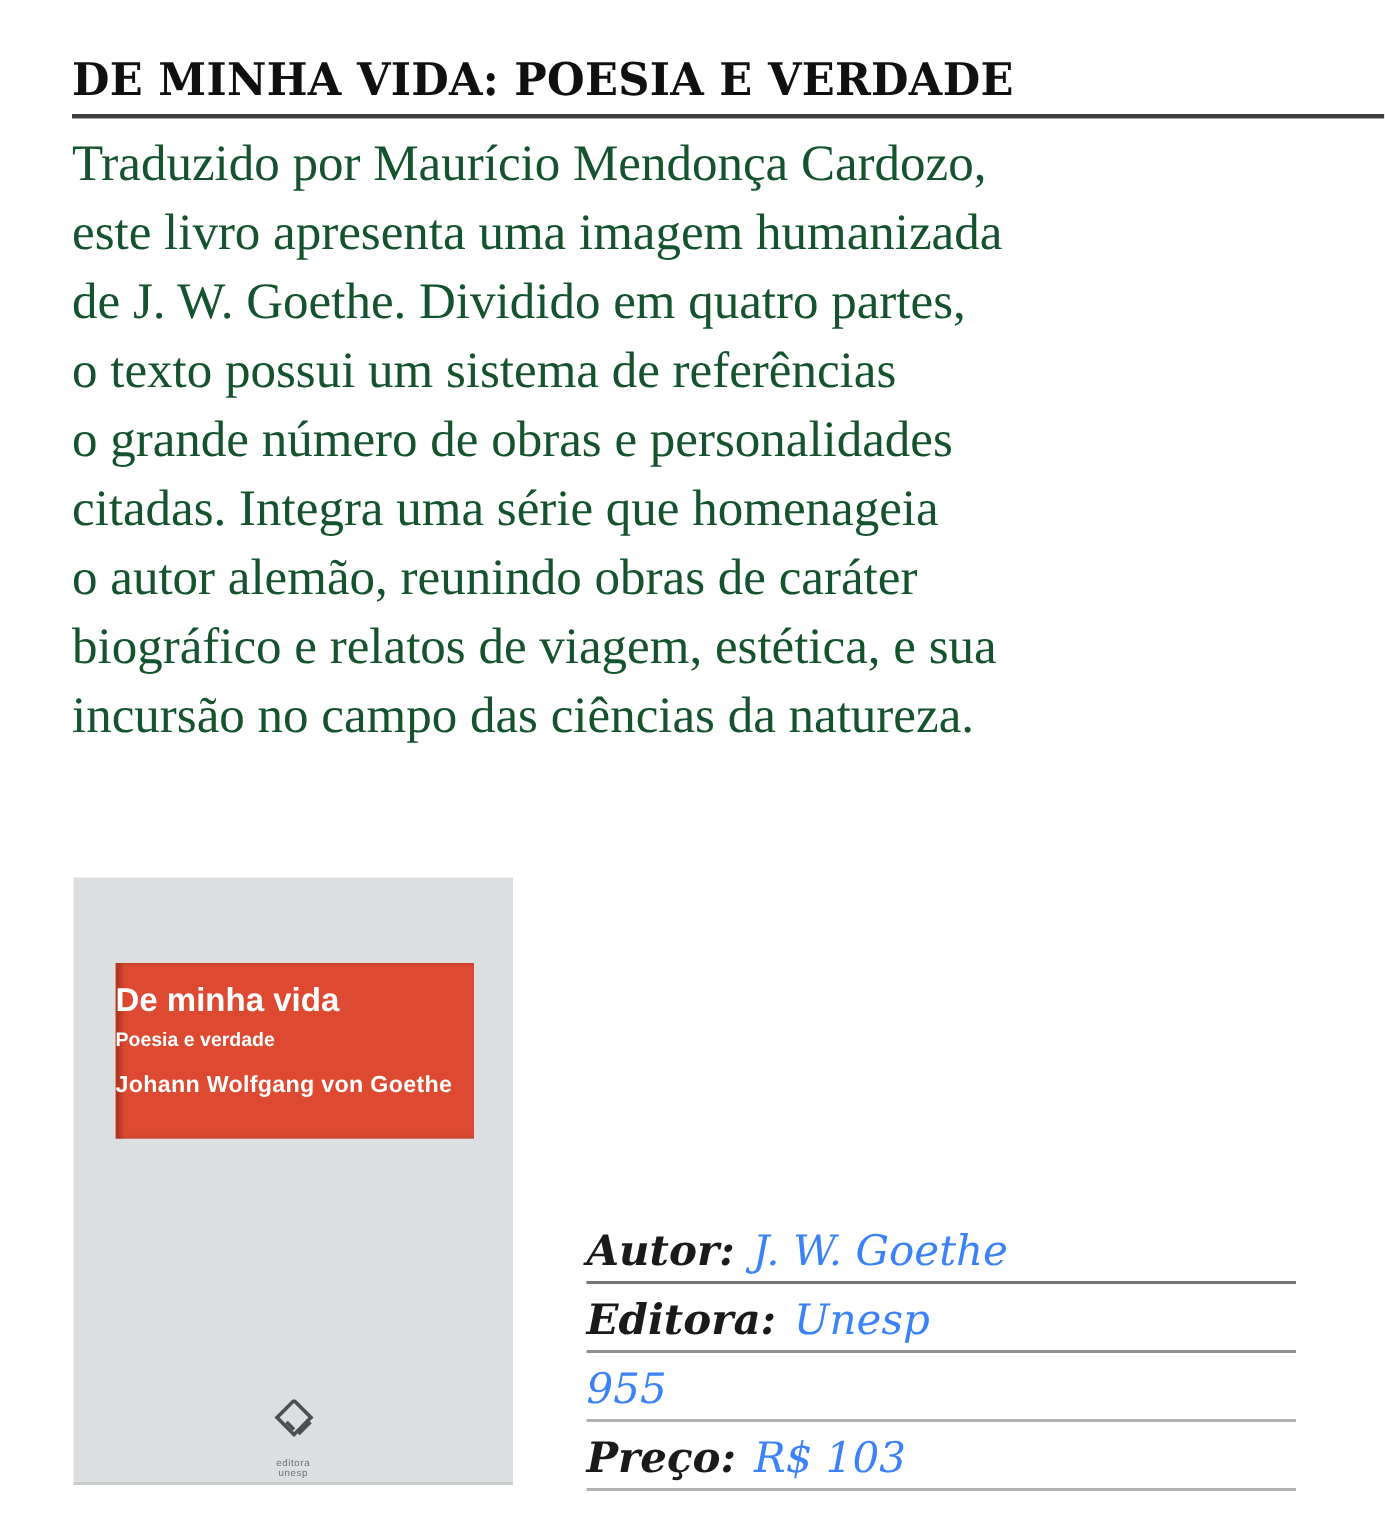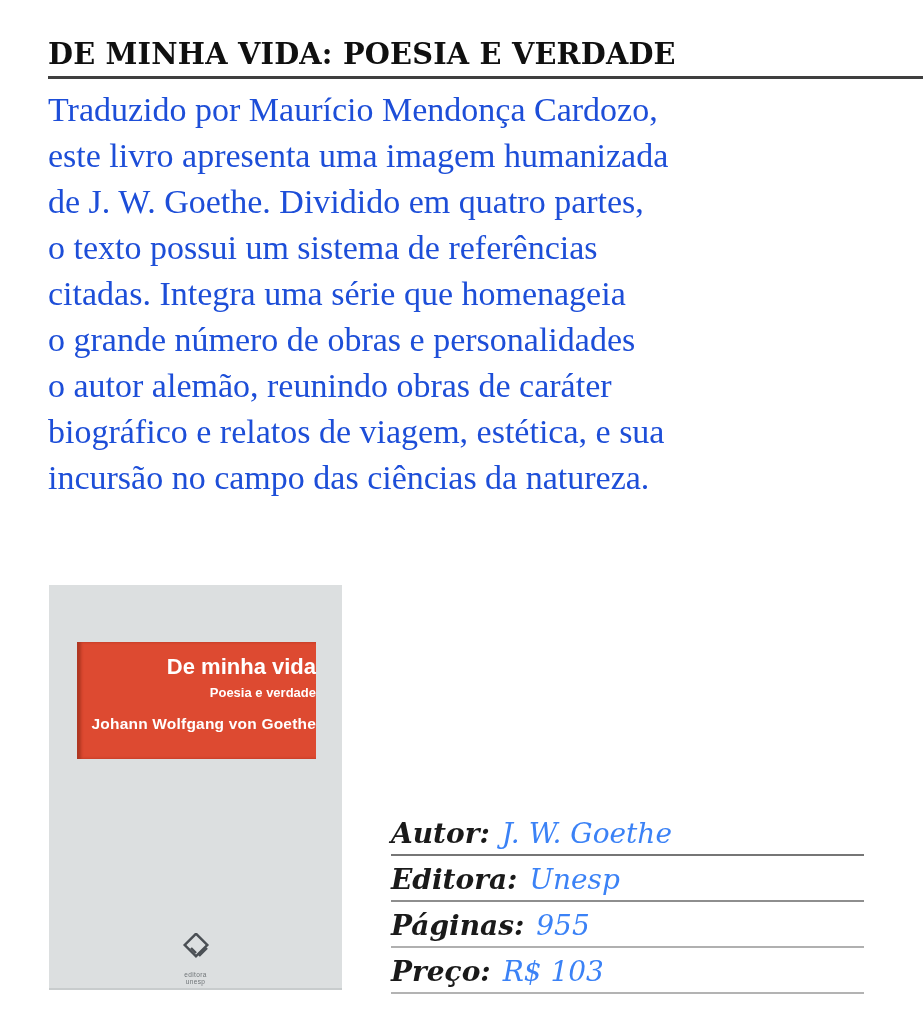--- a/index.html
+++ b/index.html
@@ -36,21 +36,21 @@
   }
 
   
   .desc {
     position: absolute;
     left: 48px;
     top: 87px;
     font-family: "Liberation Serif", serif;
     font-size: 34px;
     line-height: 46px;
-    color: #1d4ed8;
+    color: #14532d;
     white-space: nowrap;
   }
 
   
   .cover {
     position: absolute;
     left: 49px;
     top: 585px;
     width: 293px;
     height: 405px;
@@ -60,27 +60,27 @@
   }
   .cover-panel {
     position: absolute;
     left: 28px;
     top: 57px;
     width: 239px;
     height: 117px;
     background: #dd4a31;
     box-shadow: inset 4px 0 3px rgba(120, 30, 15, 0.45);
     color: #ffffff;
-    text-align: right;
+    text-align: left;
     font-family: "Liberation Sans", sans-serif;
     font-weight: bold;
     box-sizing: border-box;
   }
   .cover-title    { padding-top: 14px; font-size: 22px; line-height: 22px; }
-  .cover-subtitle { padding-top: 8px;  font-size: 13px; line-height: 13px; padding-left: 36px; }
+  .cover-subtitle { padding-top: 8px;  font-size: 13px; line-height: 13px; }
   .cover-author   { padding-top: 17px; font-size: 15.5px; line-height: 16px; letter-spacing: 0.2px; }
 
   .cover-logo {
     position: absolute;
     left: 50%;
     top: 348px;
     transform: translateX(-50%);
     width: 70px;
     text-align: center;
   }
@@ -130,22 +130,22 @@
 <div class="page">
 
   <div class="headline">DE MINHA VIDA: POESIA E VERDADE</div>
   <div class="headline-rule"></div>
 
   <div class="desc">
     <div>Traduzido por Maurício Mendonça Cardozo,</div>
     <div>este livro apresenta uma imagem humanizada</div>
     <div>de J. W. Goethe. Dividido em quatro partes,</div>
     <div>o texto possui um sistema de referências</div>
+    <div>o grande número de obras e personalidades</div>
     <div>citadas. Integra uma série que homenageia</div>
-    <div>o grande número de obras e personalidades</div>
     <div>o autor alemão, reunindo obras de caráter</div>
     <div>biográfico e relatos de viagem, estética, e sua</div>
     <div>incursão no campo das ciências da natureza.</div>
   </div>
 
   <div class="cover">
     <div class="cover-panel">
       <div class="cover-title">De minha vida</div>
       <div class="cover-subtitle">Poesia e verdade</div>
       <div class="cover-author">Johann Wolfgang von Goethe</div>
@@ -165,21 +165,20 @@
   <div class="details">
     <div class="detail-row">
       <span class="detail-label">Autor:</span>
       <span class="detail-value">J. W. Goethe</span>
     </div>
     <div class="detail-row">
       <span class="detail-label">Editora:</span>
       <span class="detail-value">Unesp</span>
     </div>
     <div class="detail-row">
-      <span class="detail-label">Páginas:</span>
       <span class="detail-value">955</span>
     </div>
     <div class="detail-row">
       <span class="detail-label">Preço:</span>
       <span class="detail-value">R$ 103</span>
     </div>
   </div>
 
 </div>
 

